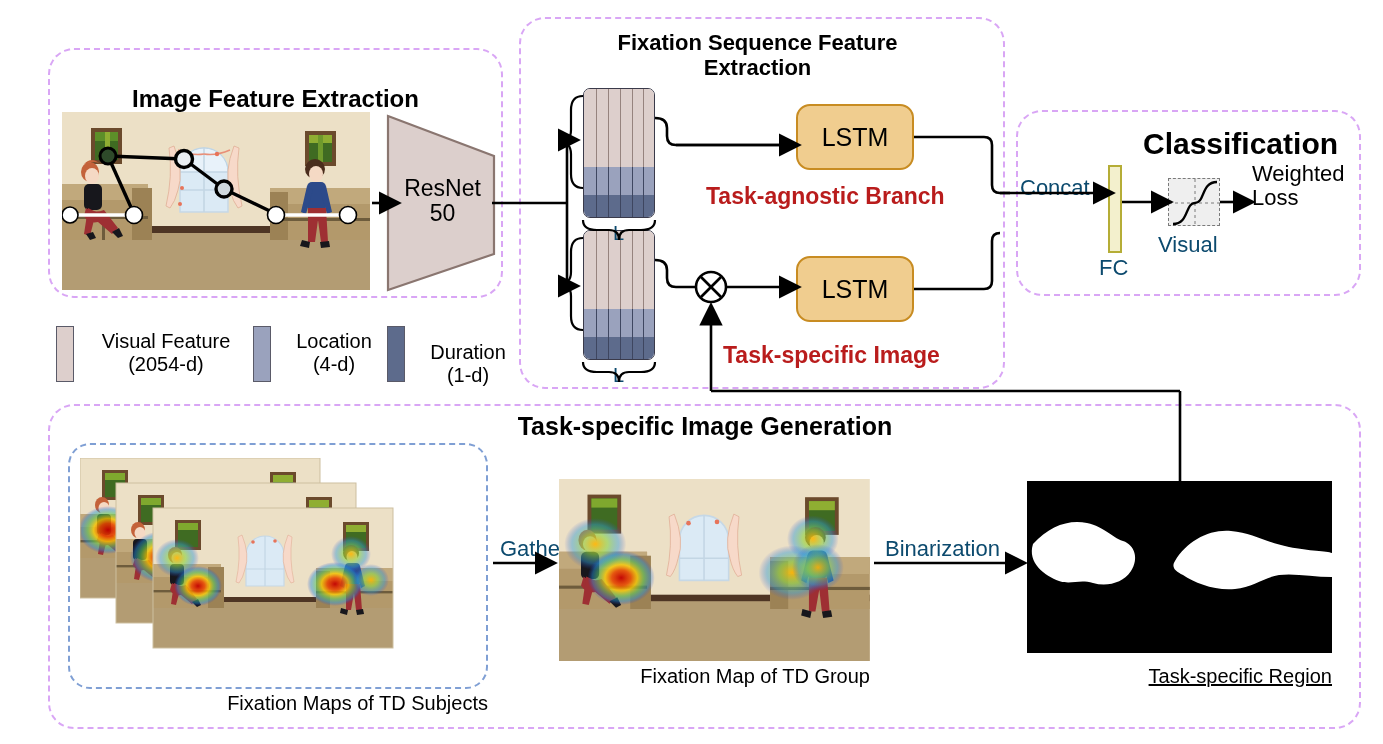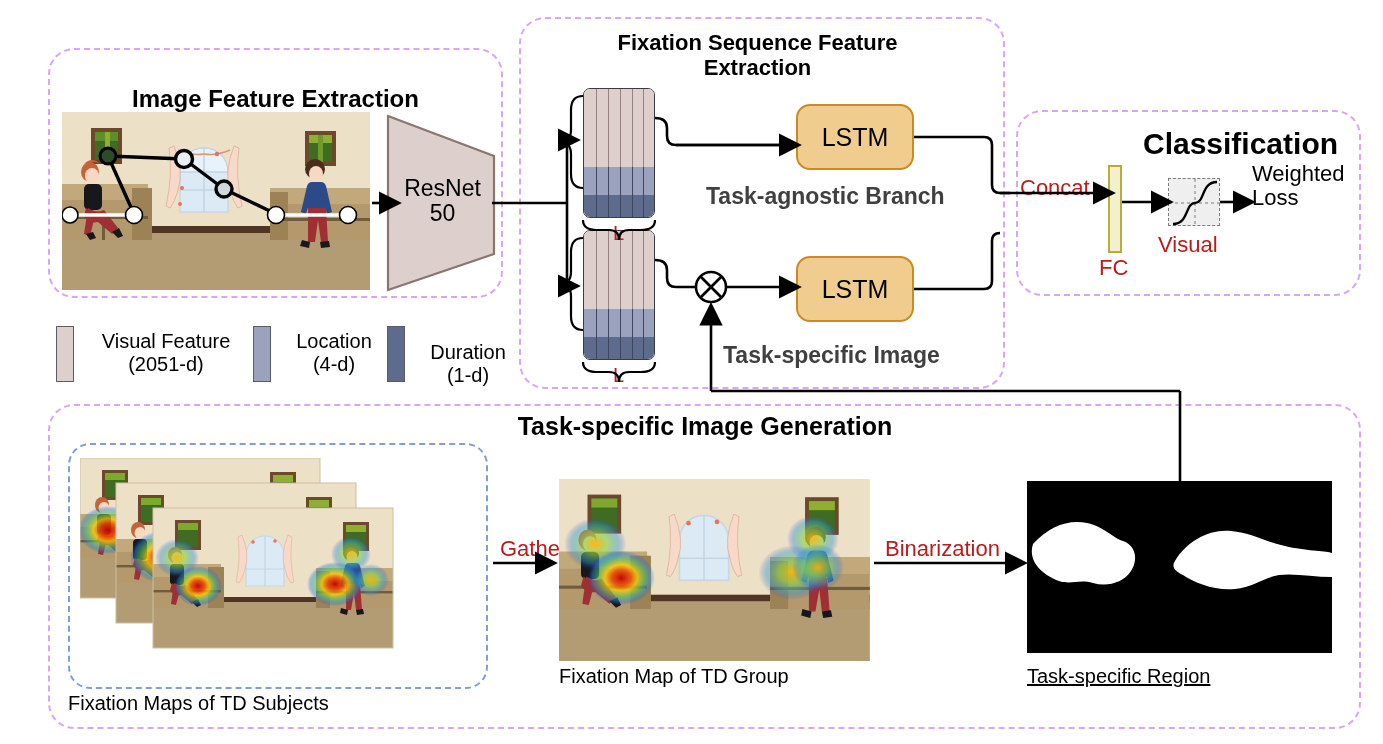--- a/index.html
+++ b/index.html
@@ -20,22 +20,22 @@
     box-sizing:border-box;
   }
   .title{
     position:absolute;
     font-weight:bold;
     text-align:center;
     color:#000;
     white-space:pre-line;
     line-height:1.12;
   }
-  .lbl{position:absolute;color:#b91c1c;white-space:nowrap;}
-  .lbl-b{position:absolute;color:#404040;font-weight:bold;white-space:nowrap;}
+  .lbl{position:absolute;color:#0c4a6e;white-space:nowrap;}
+  .lbl-b{position:absolute;color:#b91c1c;font-weight:bold;white-space:nowrap;}
   
   svg.overlay{position:absolute;left:0;top:0;width:1383px;height:744px;pointer-events:none;}
   
   .featblock{position:absolute;box-sizing:border-box;border:1.6px solid #3a3a4a;border-radius:7px;overflow:hidden;}
   .featband{position:absolute;left:0;right:0;}
   .band-visual{background:#ddcfcc;}
   .band-loc{background:#9aa2bd;}
   .band-dur{background:#5d6b8c;}
   .colsep{position:absolute;top:0;bottom:0;width:1.2px;background:#8a7670;opacity:.85;}
   .colsep-d{position:absolute;top:0;bottom:0;width:1.2px;background:#36415e;opacity:.9;}
@@ -47,21 +47,21 @@
   .fcbar{position:absolute;background:#f3f0cd;border:2px solid #b5ad36;box-sizing:border-box;}
   .sigbox{position:absolute;background:#efefef;border:1.5px dashed #7a7a7a;box-sizing:border-box;}
   
   .resnet-label{position:absolute;text-align:center;font-size:23px;line-height:1.1;white-space:pre-line;}
   
   .legend-swatch{position:absolute;box-sizing:border-box;border:1.4px solid #5a5a68;}
   .legend-text{position:absolute;text-align:center;font-size:20px;line-height:1.15;white-space:pre-line;}
   
   .scene{position:absolute;overflow:hidden;background:#e9dfc4;}
   .bw{position:absolute;background:#000;overflow:hidden;}
-  .caption{position:absolute;text-align:left;font-size:20px;white-space:nowrap;}
+  .caption{position:absolute;text-align:right;font-size:20px;white-space:nowrap;}
 </style>
 </head>
 <body>
 
 <div class="panel-purple" style="left:48px;top:48px;width:455px;height:250px;"></div>
 <div class="panel-purple" style="left:519px;top:17px;width:486px;height:372px;"></div>
 <div class="panel-purple" style="left:1016px;top:110px;width:345px;height:186px;"></div>
 <div class="panel-purple" style="left:48px;top:404px;width:1313px;height:325px;"></div>
 <div class="panel-blue" style="left:68px;top:443px;width:420px;height:246px;"></div>
 
@@ -202,21 +202,21 @@
     <line x1="26" y1="0" x2="26" y2="48" stroke="#7a7a7a" stroke-width="1" stroke-dasharray="3,3"></line>
     <path d="M4 45 C20 45 16 24 26 24 C36 24 32 3 48 3" stroke="#000" stroke-width="2.4" fill="none"></path>
   </svg>
 </div>
 <div class="lbl" style="left:1158px;top:232px;font-size:22px;">Visual</div>
 <div class="resnet-label" style="left:1252px;top:162px;width:118px;font-size:22px;text-align:left;">Weighted
 Loss</div>
 
 <div class="legend-swatch" style="left:56px;top:326px;width:18px;height:56px;background:#ddcfcc;"></div>
 <div class="legend-text" style="left:78px;top:330px;width:176px;text-align:center;">Visual Feature
-(2051-d)</div>
+(2054-d)</div>
 <div class="legend-swatch" style="left:253px;top:326px;width:18px;height:56px;background:#9aa2bd;"></div>
 <div class="legend-text" style="left:276px;top:330px;width:116px;text-align:center;">Location
 (4-d)</div>
 <div class="legend-swatch" style="left:387px;top:326px;width:18px;height:56px;background:#5d6b8c;"></div>
 <div class="legend-text" style="left:410px;top:330px;width:116px;text-align:center;margin-top:11px;">Duration
 (1-d)</div>
 
 <div class="abs" style="left:80px;top:458px;width:395px;height:215px;">
   <svg viewBox="0 0 395 215" width="395" height="215">
     <defs>

